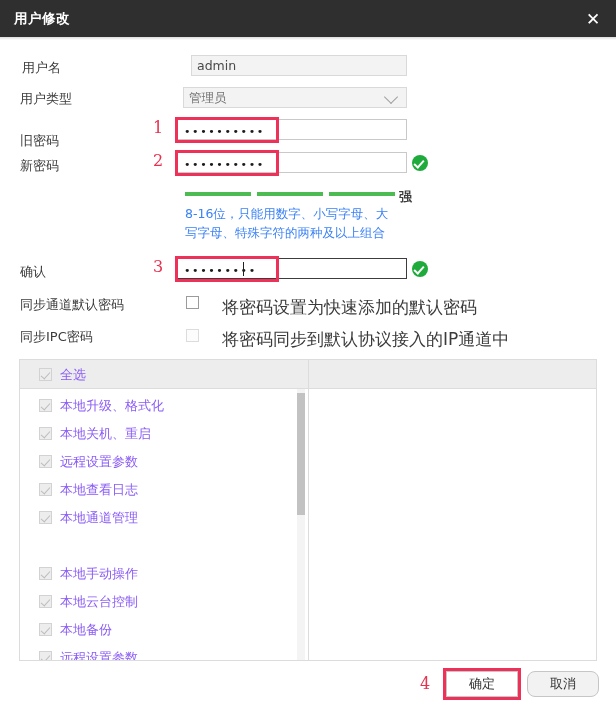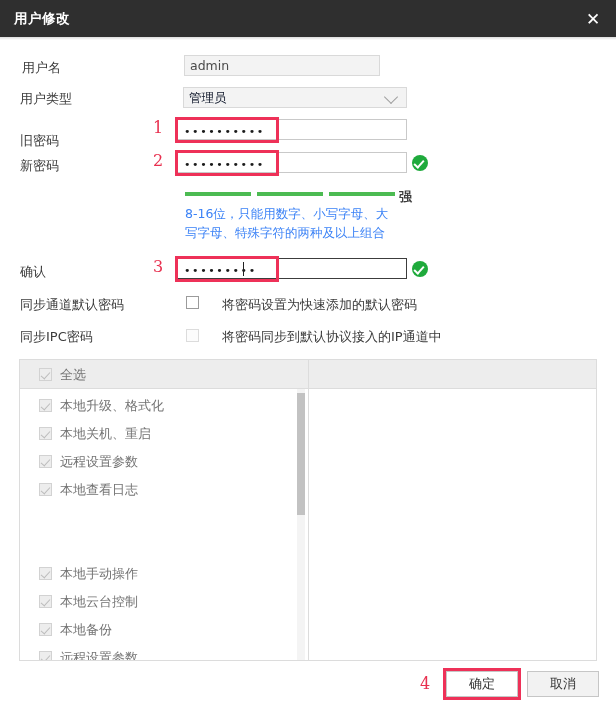--- a/index.html
+++ b/index.html
@@ -69,21 +69,21 @@
     line-height: 19px;
     outline: none;
     font-family: "DejaVu Sans", "Liberation Sans", sans-serif;
   }
   .field.disabled {
     background: #f3f3f3;
     border-color: #d9d9d9;
     color: #4a4a4a;
   }
   .field.disabled.gray {
-    color: #0f172a;
+    color: #737373;
   }
   .field.focused {
     border: 1px solid #3c3c3c;
   }
   .select-arrow {
     position: absolute;
     width: 9px; height: 9px;
     border-right: 1.6px solid #a0a0a0;
     border-bottom: 1.6px solid #a0a0a0;
     transform: rotate(45deg);
@@ -160,21 +160,21 @@
     content: "";
     position: absolute;
     left: 3px; top: 1px;
     width: 4px; height: 8px;
     border-right: 1.6px solid #bcbcbc;
     border-bottom: 1.6px solid #bcbcbc;
     transform: rotate(42deg);
   }
   .cb-text {
     position: absolute;
-    font-size: 13px;
+    font-size: 17px;
     color: #3b3b3b;
     white-space: nowrap;
   }
 
   
   .perm-panel {
     position: absolute;
     left: 19px; top: 359px;
     width: 578px; height: 302px;
     box-sizing: border-box;
@@ -203,21 +203,21 @@
     height: 28px;
   }
   .perm-item .box {
     position: absolute;
     left: 19px; top: 8px;
   }
   .perm-item .txt {
     position: absolute;
     left: 40px; top: 6px;
     font-size: 13px;
-    color: #737373;
+    color: #8b5cf6;
     white-space: nowrap;
   }
   .perm-scroll-track {
     position: absolute;
     left: 277px; top: 29px;
     width: 8px; height: 272px;
     background: #f4f4f4;
   }
   .perm-scroll-thumb {
     position: absolute;
@@ -235,20 +235,21 @@
     background: #ffffff;
     font-size: 13px;
     color: #333;
     text-align: center;
     line-height: 24px;
     cursor: pointer;
     font-family: "DejaVu Sans", "Liberation Sans", sans-serif;
   }
   .btn.secondary {
     background: #f2f2f2;
+    border-radius: 8px;
   }
 
   
   .anno-box {
     position: absolute;
     box-sizing: border-box;
     border: 3px solid #ee3158;
     pointer-events: none;
   }
   .anno-num {
@@ -262,21 +263,21 @@
 </head>
 <body>
 
 <div class="titlebar">
   <div class="title">用户修改</div>
   <div class="close">✕</div>
 </div>
 <div class="titlebar-shadow"></div>
 
 <div class="label" style="left:22px; top:59px;">用户名</div>
-<div class="field disabled" style="left:184px; top:55px; width:196px;">admin</div>
+<div class="field disabled" style="left:191px; top:55px; width:216px;">admin</div>
 
 <div class="label" style="left:20px; top:90px;text-align:right;">用户类型</div>
 <div class="field disabled gray" style="left:183px; top:87px; width:224px;">管理员</div>
 <div class="select-arrow" style="left:386px; top:92px;"></div>
 
 <div class="label" style="left:20px; top:124px;margin-top:8px;">旧密码</div>
 <div class="field" style="left:177px; top:119px; width:230px;"></div>
 <div class="pwdots" style="left:184px; top:126px;">••••••••••</div>
 
 <div class="label" style="left:20px; top:157px;">新密码</div>
@@ -324,20 +325,24 @@
     <span class="txt">本地关机、重启</span>
   </div>
   <div class="perm-item" style="top:87px;">
     <span class="cbox checked-disabled box"></span>
     <span class="txt">远程设置参数</span>
   </div>
   <div class="perm-item" style="top:115px;">
     <span class="cbox checked-disabled box"></span>
     <span class="txt">本地查看日志</span>
   </div>
+  <div class="perm-item" style="top:143px;">
+    <span class="cbox checked-disabled box"></span>
+    <span class="txt">本地通道管理</span>
+  </div>
   <div class="perm-item" style="top:199px;">
     <span class="cbox checked-disabled box"></span>
     <span class="txt">本地手动操作</span>
   </div>
   <div class="perm-item" style="top:227px;">
     <span class="cbox checked-disabled box"></span>
     <span class="txt">本地云台控制</span>
   </div>
   <div class="perm-item" style="top:255px;">
     <span class="cbox checked-disabled box"></span>

